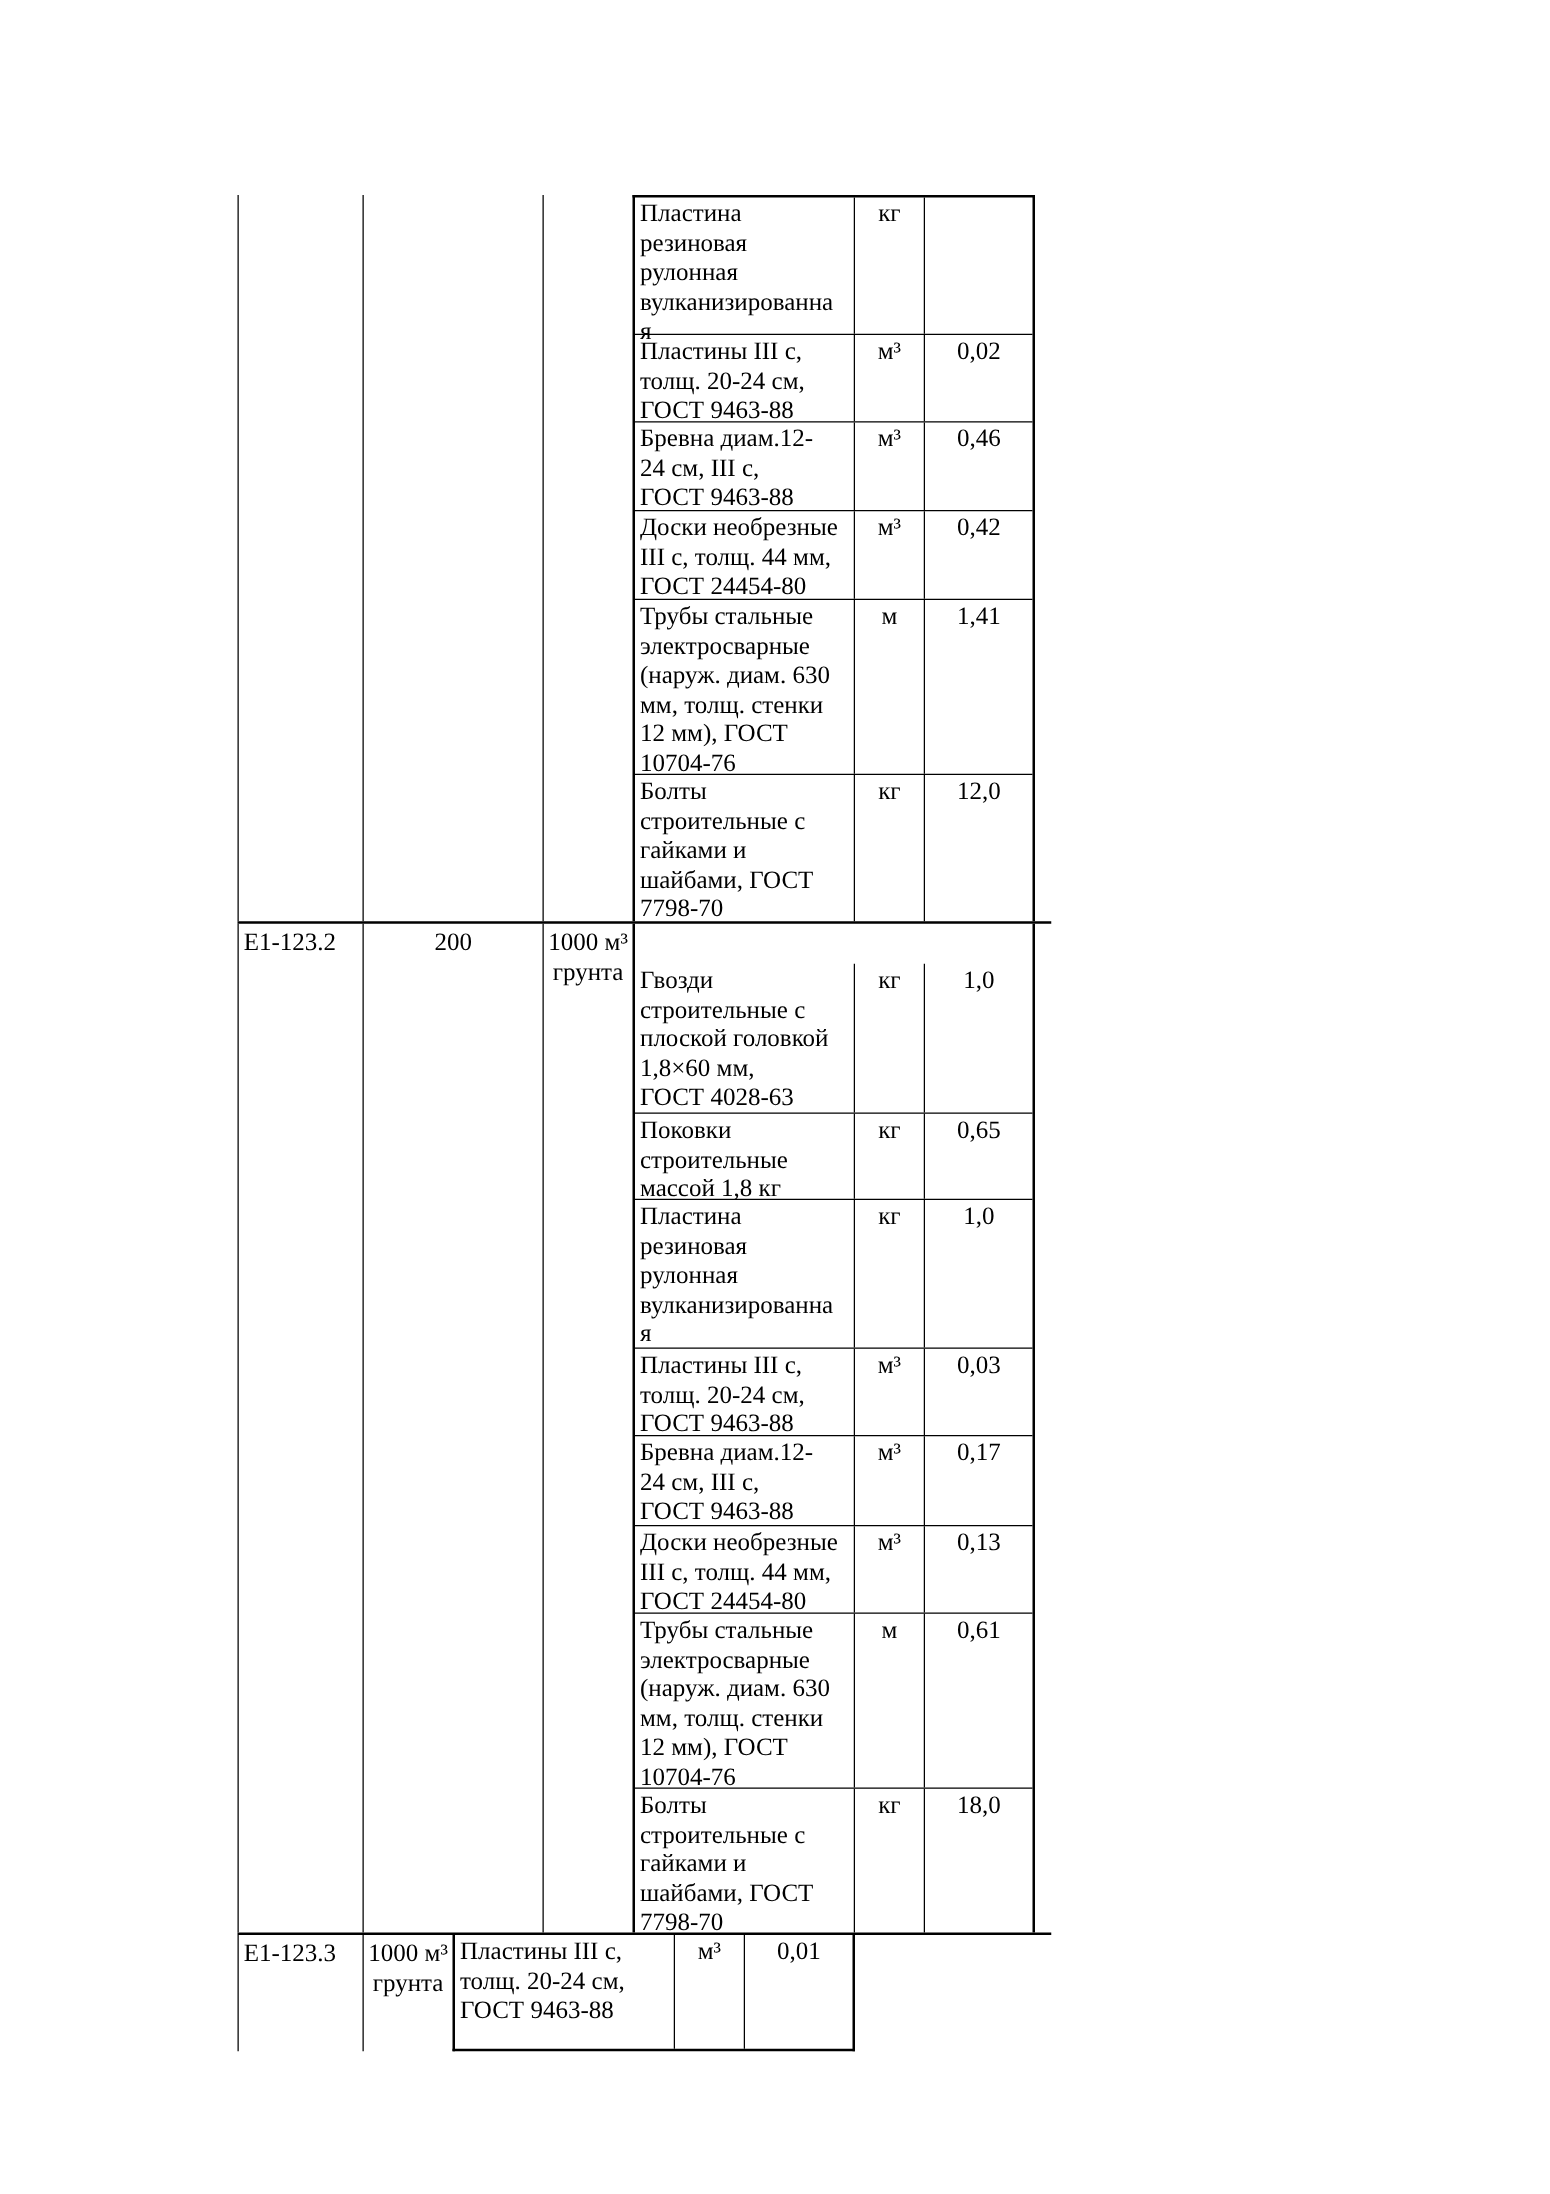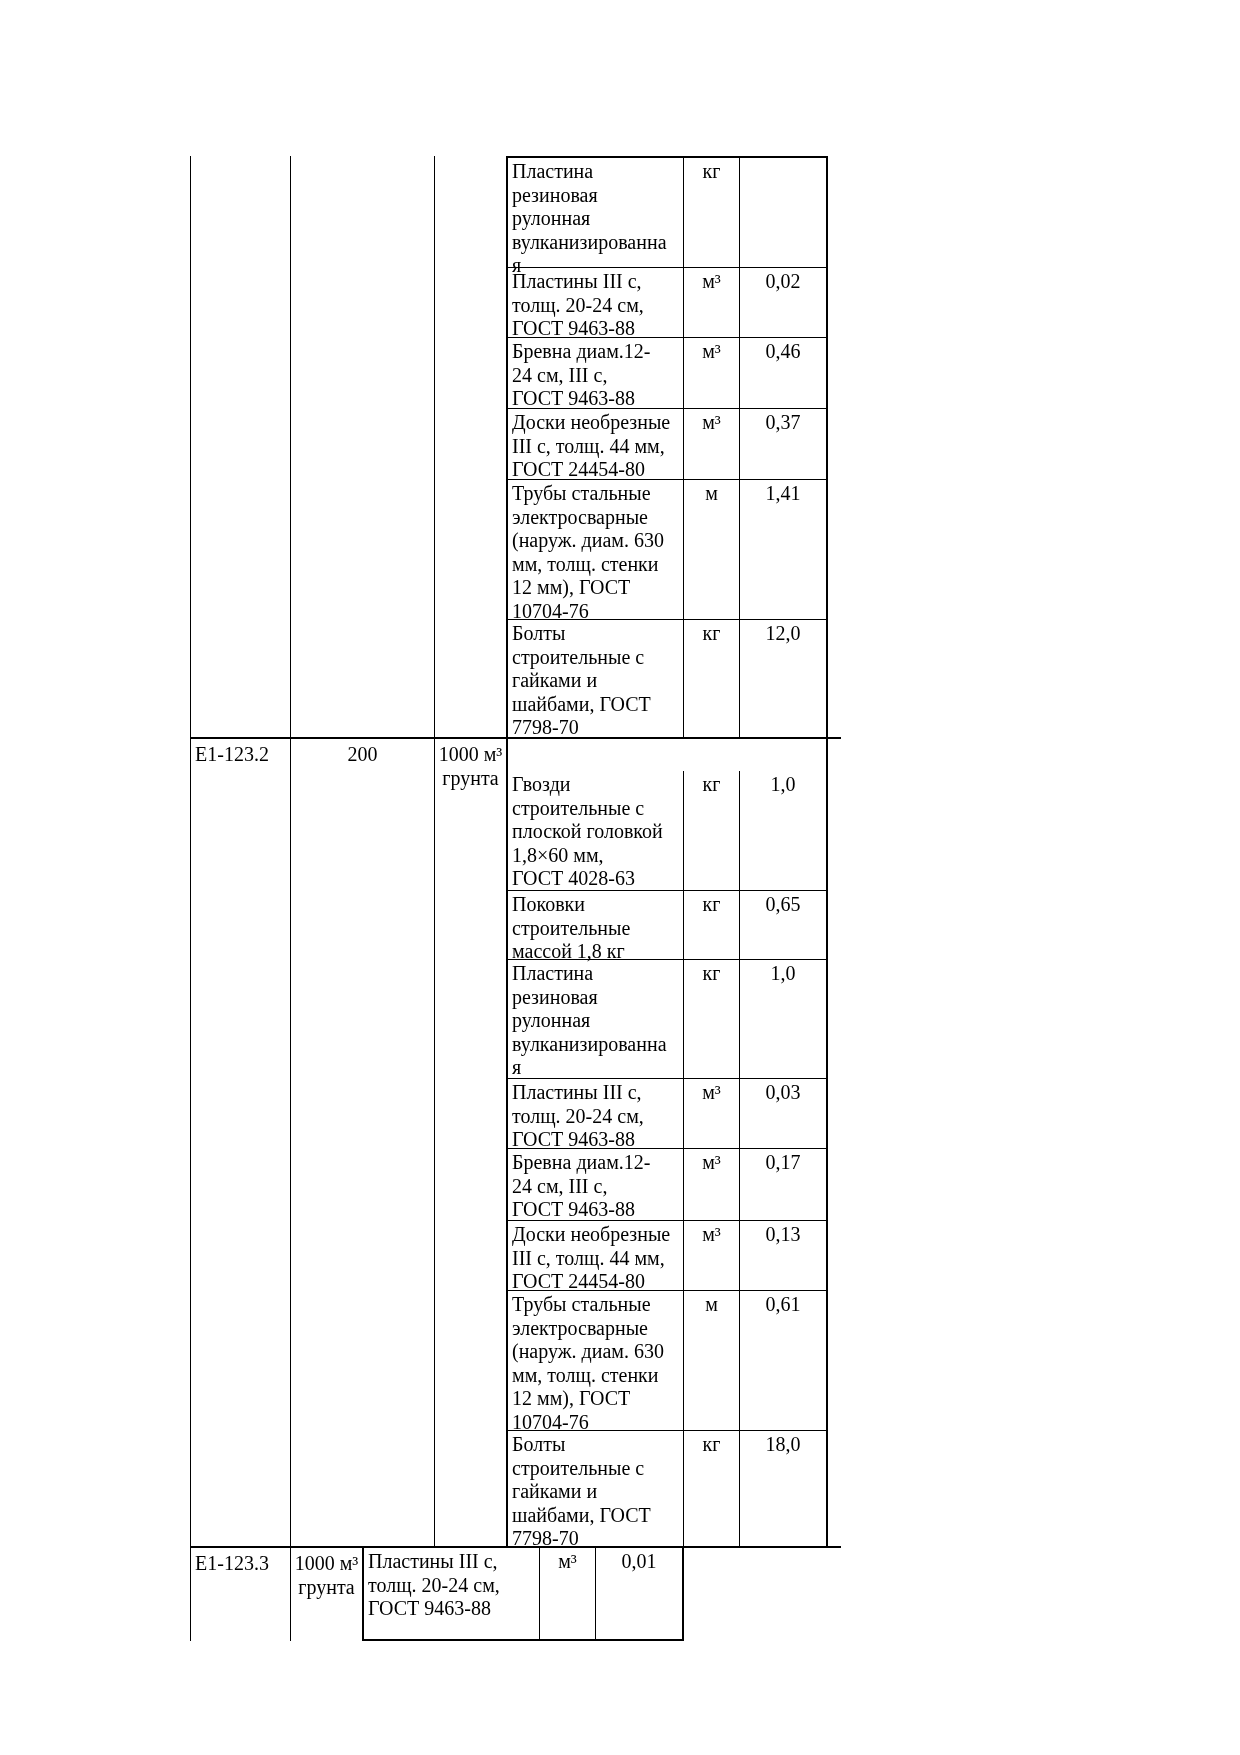--- a/index.html
+++ b/index.html
@@ -116,21 +116,21 @@
 24 см, III с,
 ГОСТ 9463-88</div>
         <div class="m-unit">м³</div>
         <div class="m-value">0,46</div>
       </div>
       <div class="mrow rh-71">
         <div class="m-name">Доски необрезные
 III с, толщ. 44 мм,
 ГОСТ 24454-80</div>
         <div class="m-unit">м³</div>
-        <div class="m-value">0,37</div>
+        <div class="m-value">0,42</div>
       </div>
       <div class="mrow rh-140">
         <div class="m-name">Трубы стальные
 электросварные
 (наруж. диам. 630
 мм, толщ. стенки
 12 мм), ГОСТ
 10704-76</div>
         <div class="m-unit">м</div>
         <div class="m-value">1,41</div>

